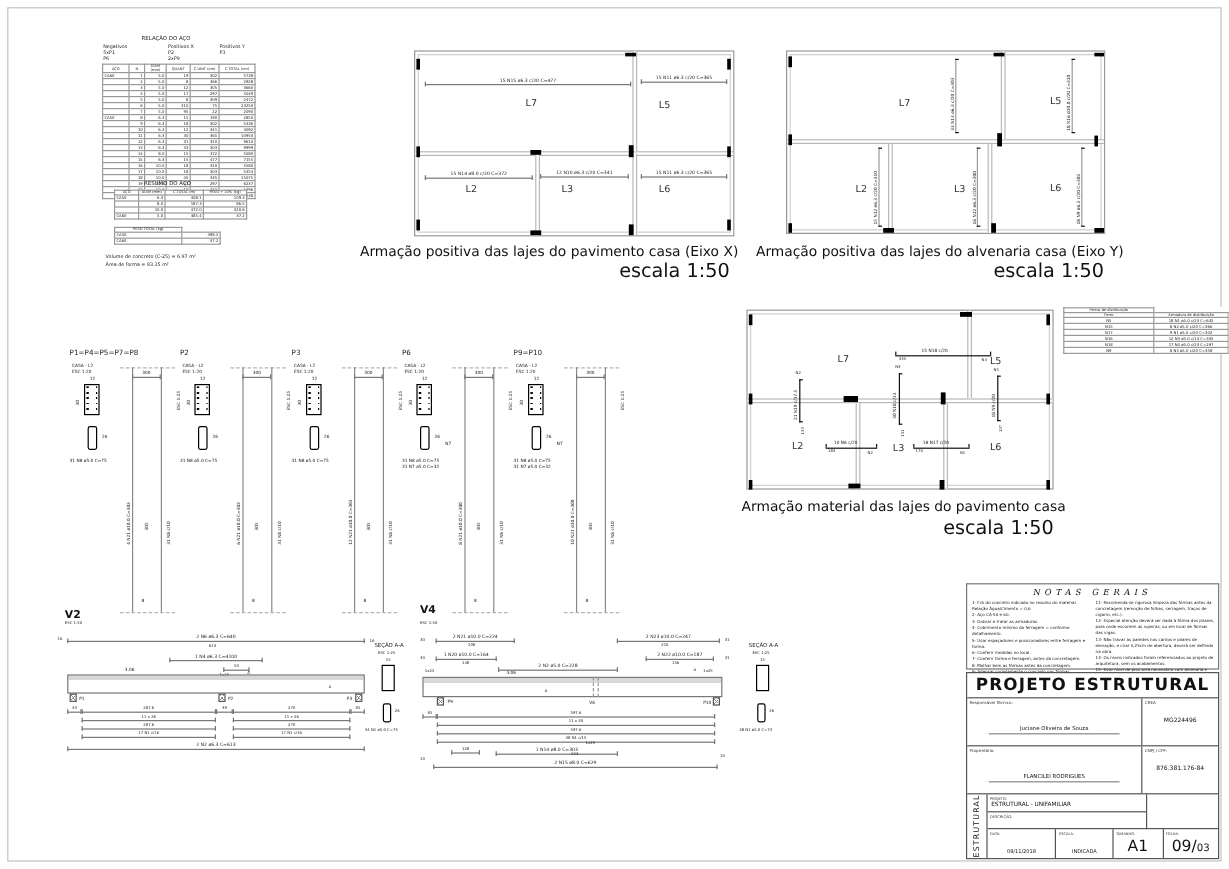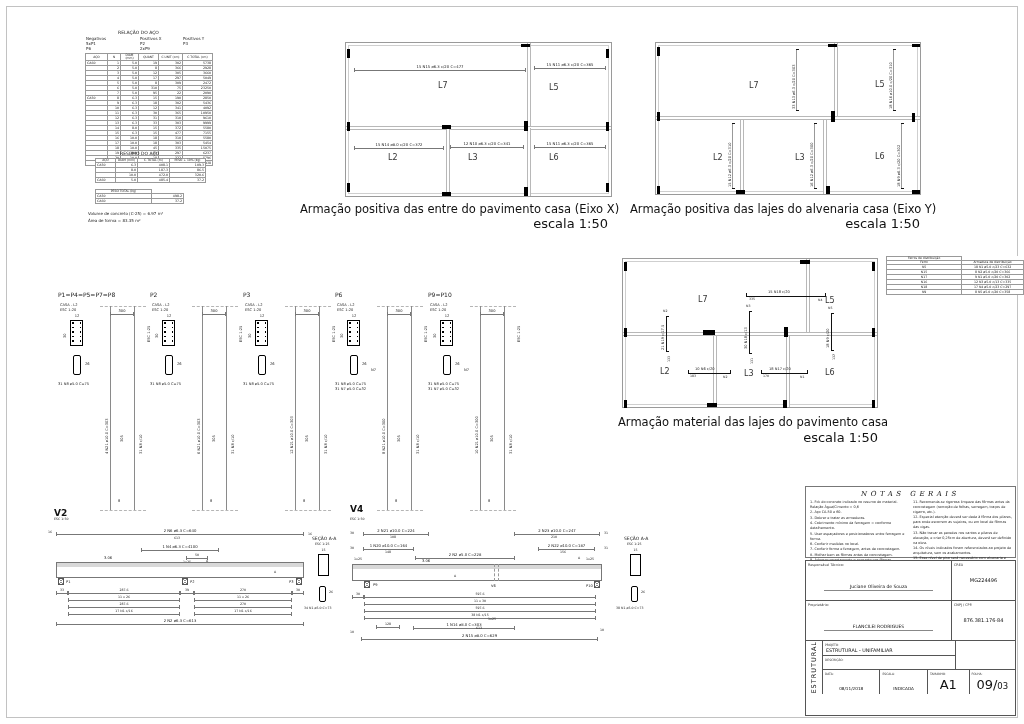--- a/index.html
+++ b/index.html
@@ -15,21 +15,21 @@
   .ann{position:absolute;border-bottom:1px solid #777;font-size:3.8px;color:#222;text-align:center;white-space:nowrap;padding-bottom:1px}
   .ann::before,.ann::after{content:"";position:absolute;bottom:-2px;width:1px;height:4px;background:#777}
   .ann::before{left:0}.ann::after{right:0}
   
   .planbox{position:absolute;border:1px solid #9a9a9a;box-shadow:inset 0 0 0 2px #fff,inset 0 0 0 3px #cfcfcf;background:#fff}
   .bmh{position:absolute;height:4px;border-top:1px solid #b8b8b8;border-bottom:1px solid #b8b8b8;background:#fff}
   .bmv{position:absolute;width:4px;border-left:1px solid #b8b8b8;border-right:1px solid #b8b8b8;background:#fff}
   .cm{position:absolute;background:#000}
   .slab{position:absolute;font-size:8px;color:#333}
   .ptitle{position:absolute;font-size:11.5px;color:#111;text-align:center;white-space:nowrap}
-  .pscale{position:absolute;font-size:13px;color:#111;text-align:right}
+  .pscale{position:absolute;font-size:16px;color:#111;text-align:right}
   
   .nbh{position:absolute;height:1px;background:#111}
   .nbh::before,.nbh::after{content:"";position:absolute;top:-3px;width:1px;height:3px;background:#111}
   .nbh::before{left:0}.nbh::after{right:0}
   .nbv{position:absolute;width:1px;background:#111}
   .nbv::before,.nbv::after{content:"";position:absolute;left:0;width:3px;height:1px;background:#111}
   .nbv::before{top:0}.nbv::after{bottom:0}
   
   .dtable{display:table;border-collapse:collapse;background:#fff}
   .dtr{display:table-row}
@@ -388,21 +388,21 @@
       <div class="ann" style="left:188px;top:19px;width:72px">15 N11 ø6.3 c/20 C=365</div>
       <div class="ann" style="left:8px;top:99px;width:90px">15 N14 ø8.0 c/20 C=372</div>
       <div class="ann" style="left:104px;top:98px;width:74px">12 N10 ø6.3 c/20 C=341</div>
       <div class="ann" style="left:188px;top:98px;width:72px">15 N11 ø6.3 c/20 C=365</div>
       <div class="slab" style="left:92px;top:38px">L7</div>
       <div class="slab" style="left:203px;top:40px">L5</div>
       <div class="slab" style="left:42px;top:110px">L2</div>
       <div class="slab" style="left:122px;top:110px">L3</div>
       <div class="slab" style="left:203px;top:110px">L6</div>
     </div>
-    <div class="ptitle" style="left:300px;top:202px;width:315px">Armação positiva das entre do pavimento casa (Eixo X)</div>
+    <div class="ptitle" style="left:300px;top:202px;width:315px">Armação positiva das lajes do pavimento casa (Eixo X)</div>
     <div class="pscale" style="left:300px;top:216px;width:308px">escala 1:50</div>
   </div>
 
   <div>
     <div class="planbox" style="left:655px;top:42px;width:266px;height:153px">
       <div class="bmh" style="left:0;top:73px;width:264px"></div>
       <div class="bmv" style="left:178px;top:0;height:73px"></div>
       <div class="bmv" style="left:84px;top:77px;height:74px"></div>
       <div class="bmv" style="left:167px;top:77px;height:74px"></div>
       <div class="cm" style="left:1px;top:4px;width:3px;height:9px"></div>
@@ -762,20 +762,21 @@
     <div>11- Recomenda-se rigorosa limpeza das fôrmas antes da concretagem (remoção de folhas, serragem, traços de cigarro, etc.).</div>
         <div>12- Especial atenção deverá ser dada à fôrma dos pilares, para onde escorrem as sujeiras, ou em local de fôrmas das vigas.</div>
         <div>13- Não travar as paredes nos cantos e pilares de elevação, e criar 0,25cm de abertura, deverá ser definido na obra.</div>
         <div>14- Os níveis indicados foram referenciados ao projeto de arquitetura, sem os acabamentos.</div>
         <div>15- Esse nível de piso será necessário com alvenaria e enchimento.</div>
         <div>16- Em caso de dúvidas, consultar os projetistas.</div>
       </div>
   </div>
 
   <div id="tblock">
+    <div class="tb-title">PROJETO ESTRUTURAL</div>
     <div class="tb-row">
       <div class="tb-cell-l">
         <div class="tb-lbl">Responsável Técnico:</div>
         <div class="tb-sig">Juciane Oliveira de Souza</div>
       </div>
       <div class="tb-cell-r">
         <div class="tb-lbl">CREA</div>
         <div class="tb-val">MG224496</div>
       </div>
     </div>

